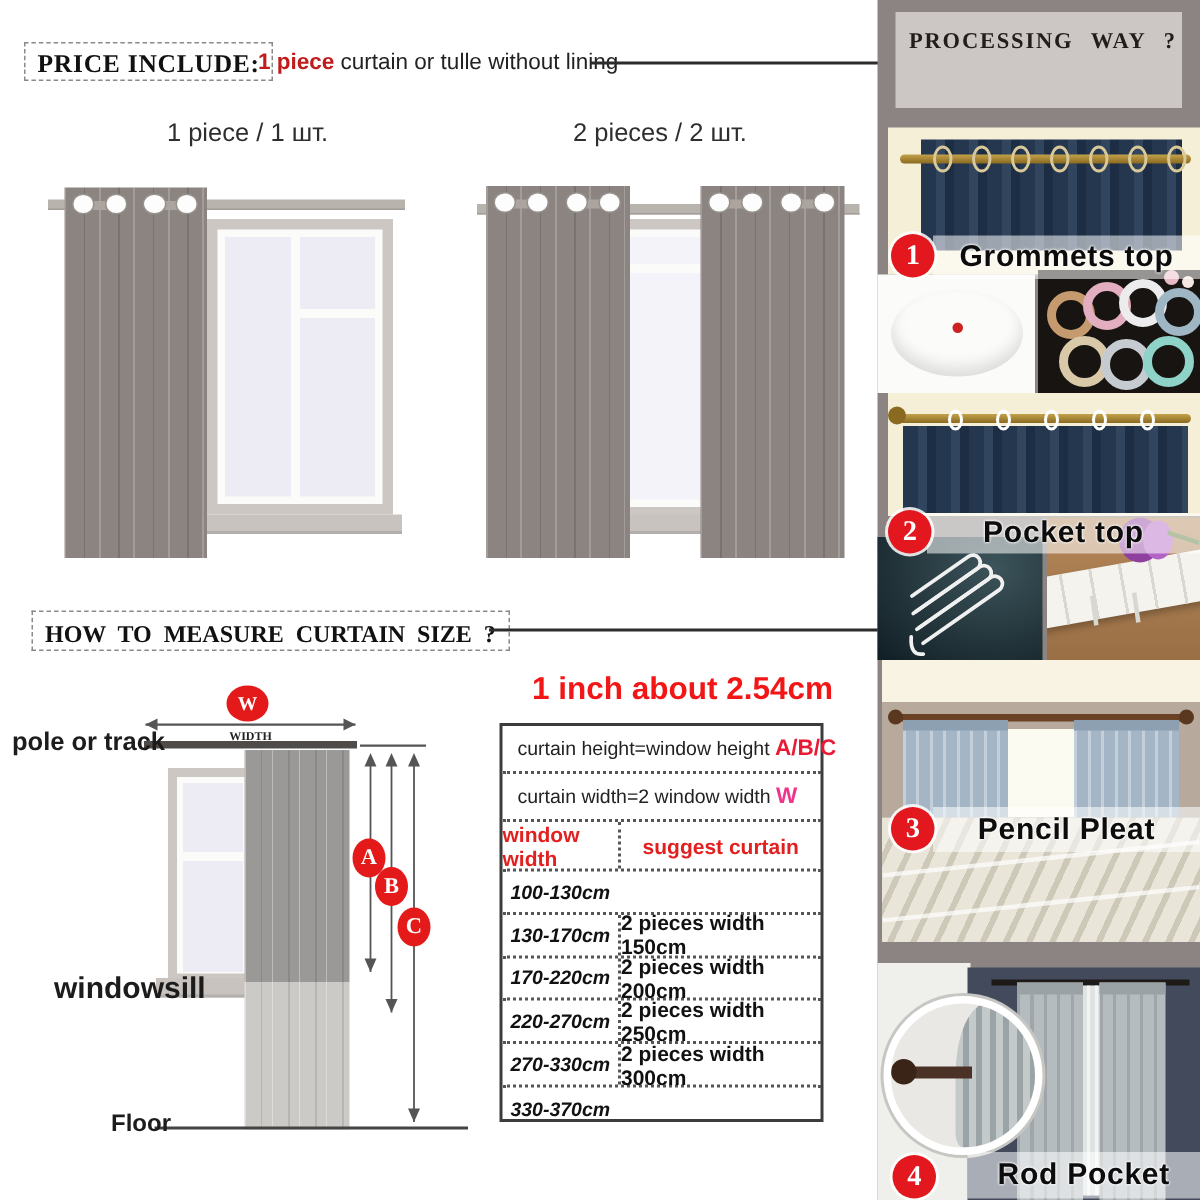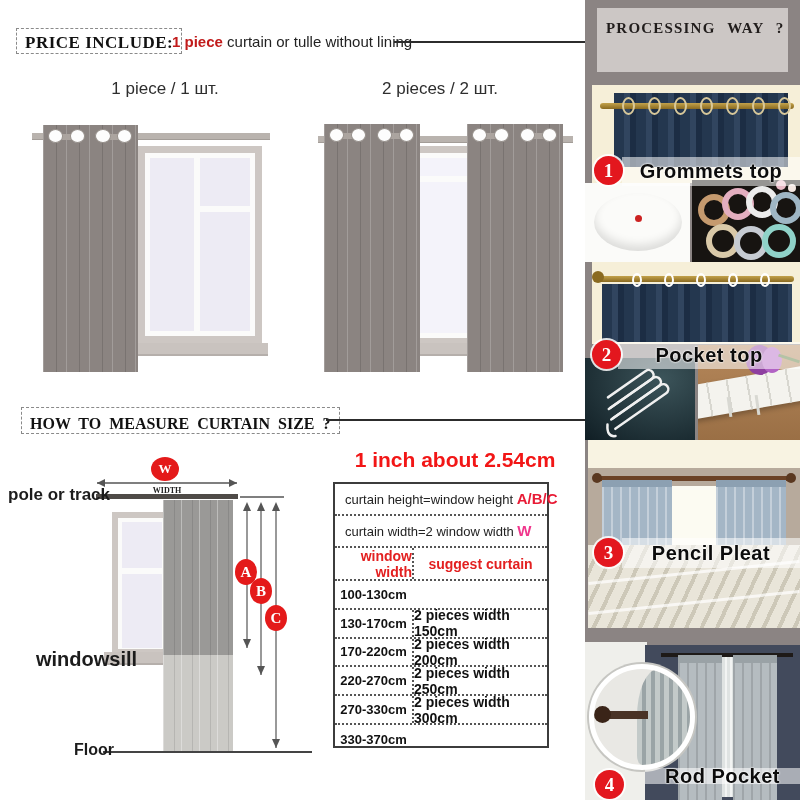--- a/index.html
+++ b/index.html
@@ -39,25 +39,25 @@
 
   
   .tbl-note{position:absolute;color:#f21616;font-weight:bold;font-size:21px;text-align:center;}
   .size-table{position:absolute;border:2px solid #3c3c3c;background:#fff;box-sizing:border-box;}
   .trow{display:flex;border-bottom:2px dotted #555;box-sizing:border-box;}
   .trow:last-child{border-bottom:none;}
   .rule-row{display:block;line-height:30px;height:30px;padding-left:10px;font-size:13px;
             border-bottom:2px dotted #555;white-space:nowrap;}
   .hl-red{color:#e81b35;font-weight:bold;font-size:15px;}
   .hl-pink{color:#f0368c;font-weight:bold;font-size:15px;}
-  .c1{width:77px;display:flex;align-items:center;justify-content:center;box-sizing:border-box;text-align:right;}
+  .c1{width:77px;display:flex;align-items:center;justify-content:center;box-sizing:border-box;}
   .c2{flex:1;border-left:2px dotted #555;display:flex;align-items:center;justify-content:center;box-sizing:border-box;}
   .hdr .c1,.hdr .c2{color:#e32020;font-weight:bold;font-size:14px;}
   .drow{height:28.8px;}
-  .drow .c1{font-weight:bold;font-size:13px;color:#111;}
+  .drow .c1{font-weight:bold;font-size:13px;color:#111;font-style:italic;}
   .drow .c2{font-weight:bold;font-size:14px;color:#111;}
   .hdr{height:33px;}
 
   
   .right-col{position:absolute;left:585px;top:0;width:215px;height:800px;background:#8b8483;}
   .proc-header{position:absolute;left:12px;top:8px;width:191px;height:64px;background:#ccc7c5;
     font-family:"Liberation Serif",serif;font-weight:bold;color:#211d1c;font-size:15px;
     letter-spacing:1.2px;word-spacing:7px;line-height:26px;padding:7px 0 0 9px;box-sizing:border-box;}
   .photo{position:absolute;overflow:hidden;}
   .num-circle{position:absolute;width:29px;height:29px;background:#e3171e;border-radius:50%;
@@ -318,16 +318,16 @@
                   background-image:repeating-linear-gradient(90deg,rgba(0,0,0,.12) 0 2px,transparent 2px 9px);"></div>
     </div>
     <div class="inset-circle" style="left:4px;top:664px;width:96px;height:96px;">
       <div style="position:absolute;right:0;top:0;width:55%;height:100%;background:#aab0b2;
                   background-image:repeating-linear-gradient(90deg,#c3cac9 0 5px,#9aa4a6 5px 9px);
                   border-radius:40% 0 0 10% / 50% 0 0 10%;"></div>
       <div style="position:absolute;left:6px;top:42px;width:48px;height:8px;background:#4a3326;"></div>
       <i class="flower" style="left:0px;top:37px;width:17px;height:17px;background:#3a2418;"></i>
     </div>
     <div class="num-circle" style="left:10px;top:770px;">4</div>
-    <div class="label-band" style="left:60px;top:768px;width:155px;height:16px;">Rod  Pocket</div>
+    <div class="label-band" style="left:60px;top:768px;width:155px;height:31px;">Rod  Pocket</div>
   </div>
 
 </div>
 
 </body></html>

